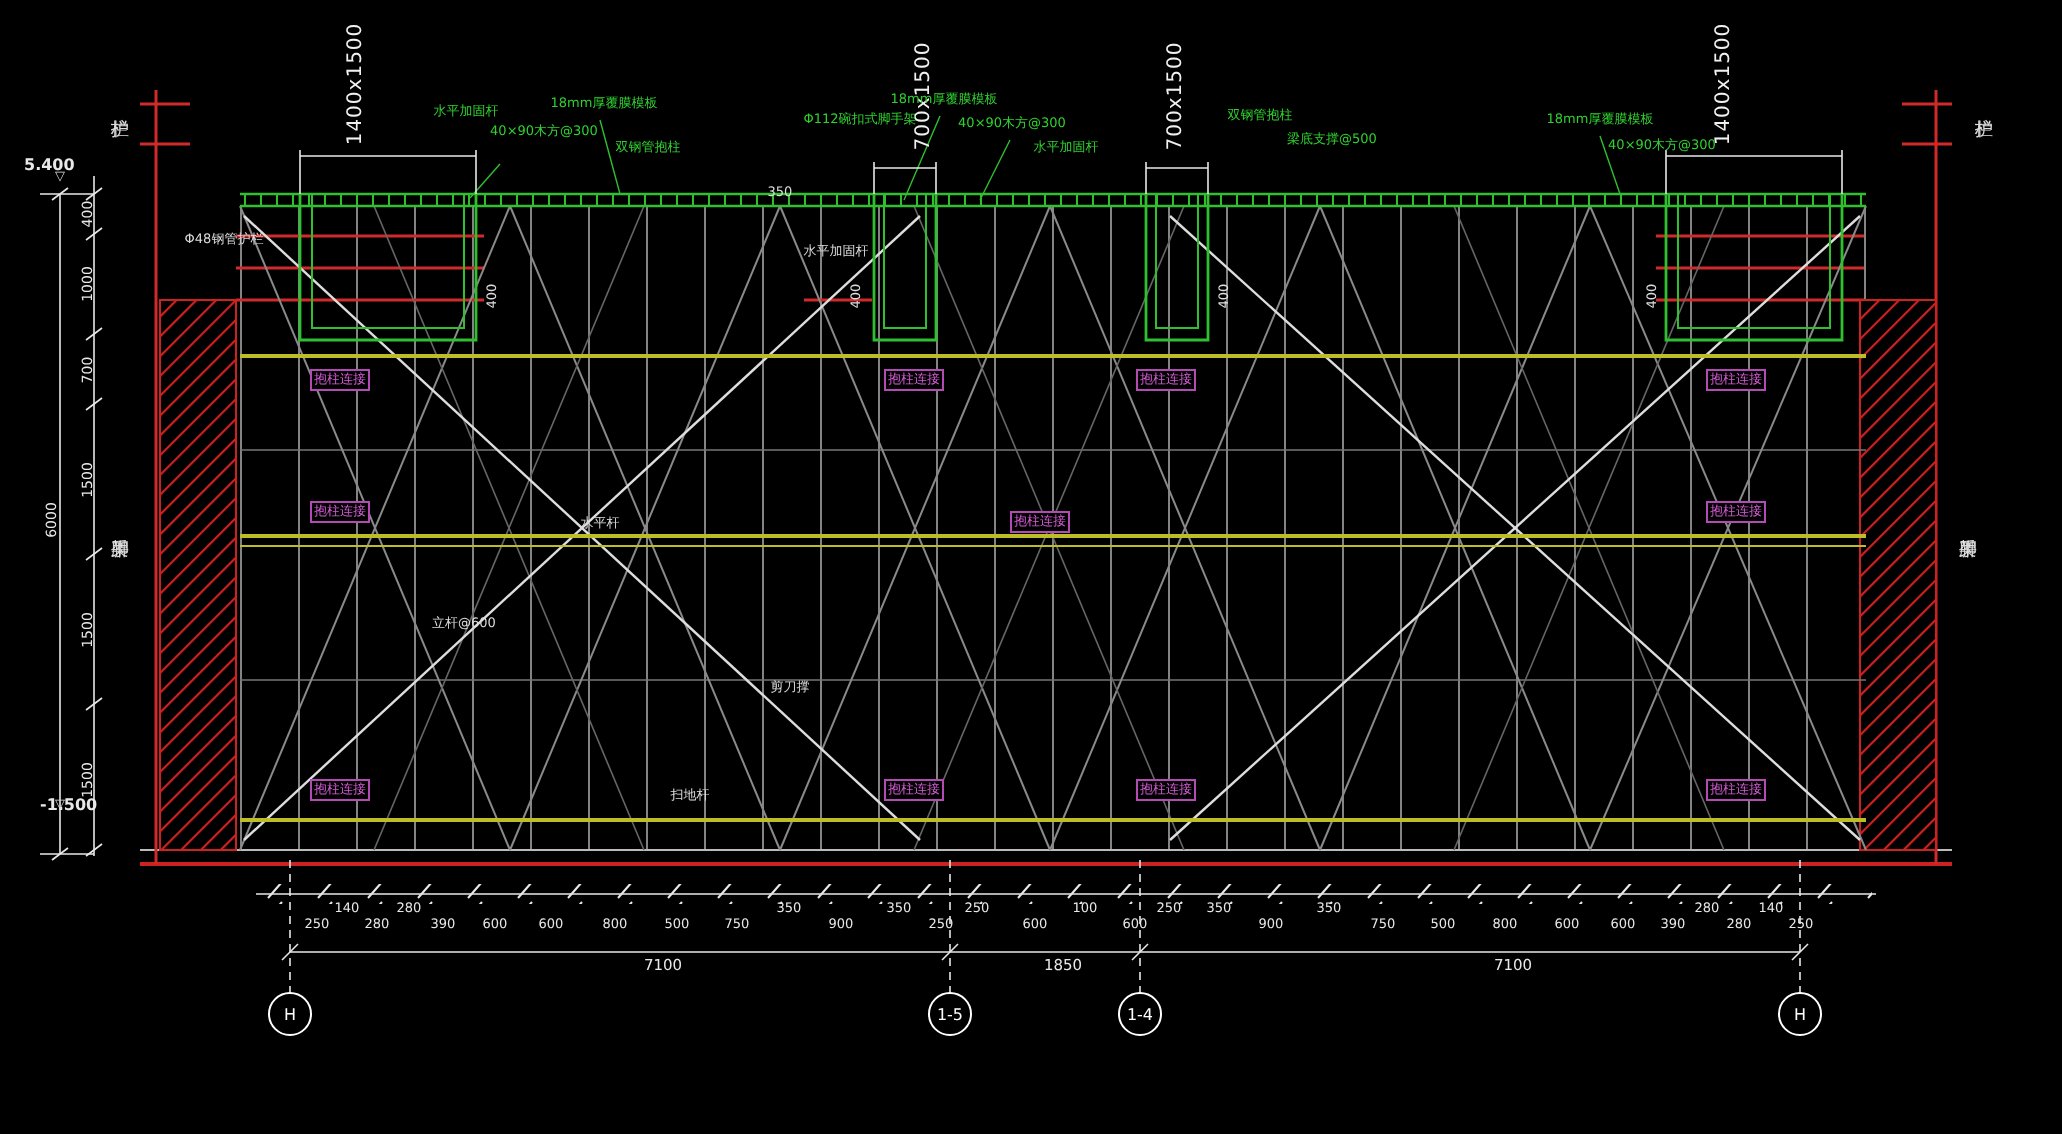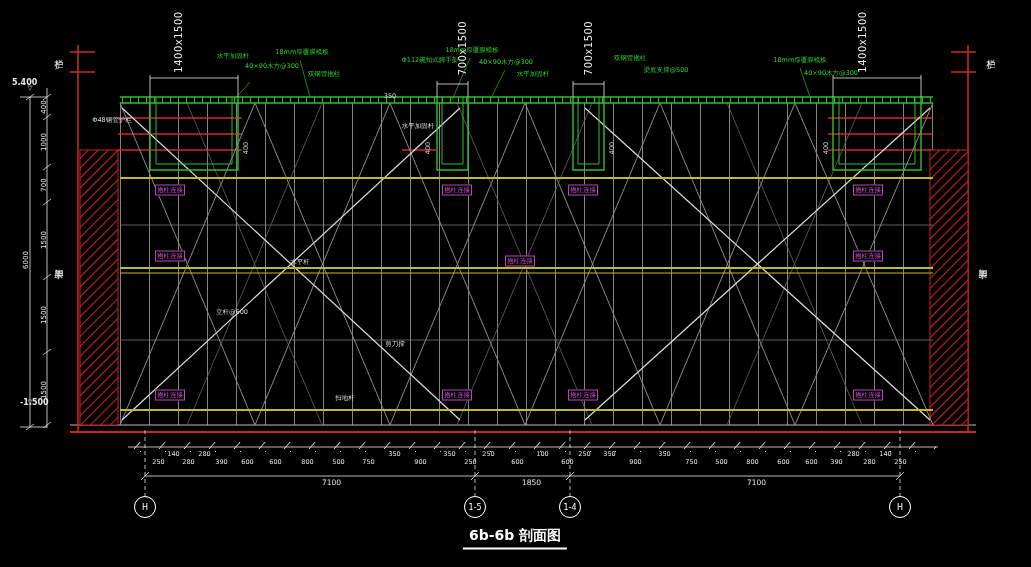--- a/index.html
+++ b/index.html
@@ -166,21 +166,20 @@
     <rect x="130" y="442" width="806" height="10" fill="url(#ticks)"></rect>
 
     <g stroke="#fff" fill="#000" stroke-width="1.2">
       <circle cx="145" cy="507" r="10"></circle>
         <circle cx="475" cy="507" r="10"></circle>
       <circle cx="570" cy="507" r="10"></circle>
         <circle cx="900" cy="507" r="10"></circle>
     </g>
   </svg>
 
-  <div class="title">6b-6b 剖面图</div>
 
   <span class="elev" style="left:12px;top:78px">5.400</span>
   <span class="elev" style="left:20px;top:398px">-1.500</span>
 
   <span class="vtext" style="left:52px;top:52px">护栏</span>
   <span class="vtext" style="left:984px;top:52px">护栏</span>
   <span class="vtext" style="left:52px;top:262px">脚手架</span>
   <span class="vtext" style="left:976px;top:262px">脚手架</span>
 
   <span class="callout" style="left:178px;top:42px">1400x1500</span>

